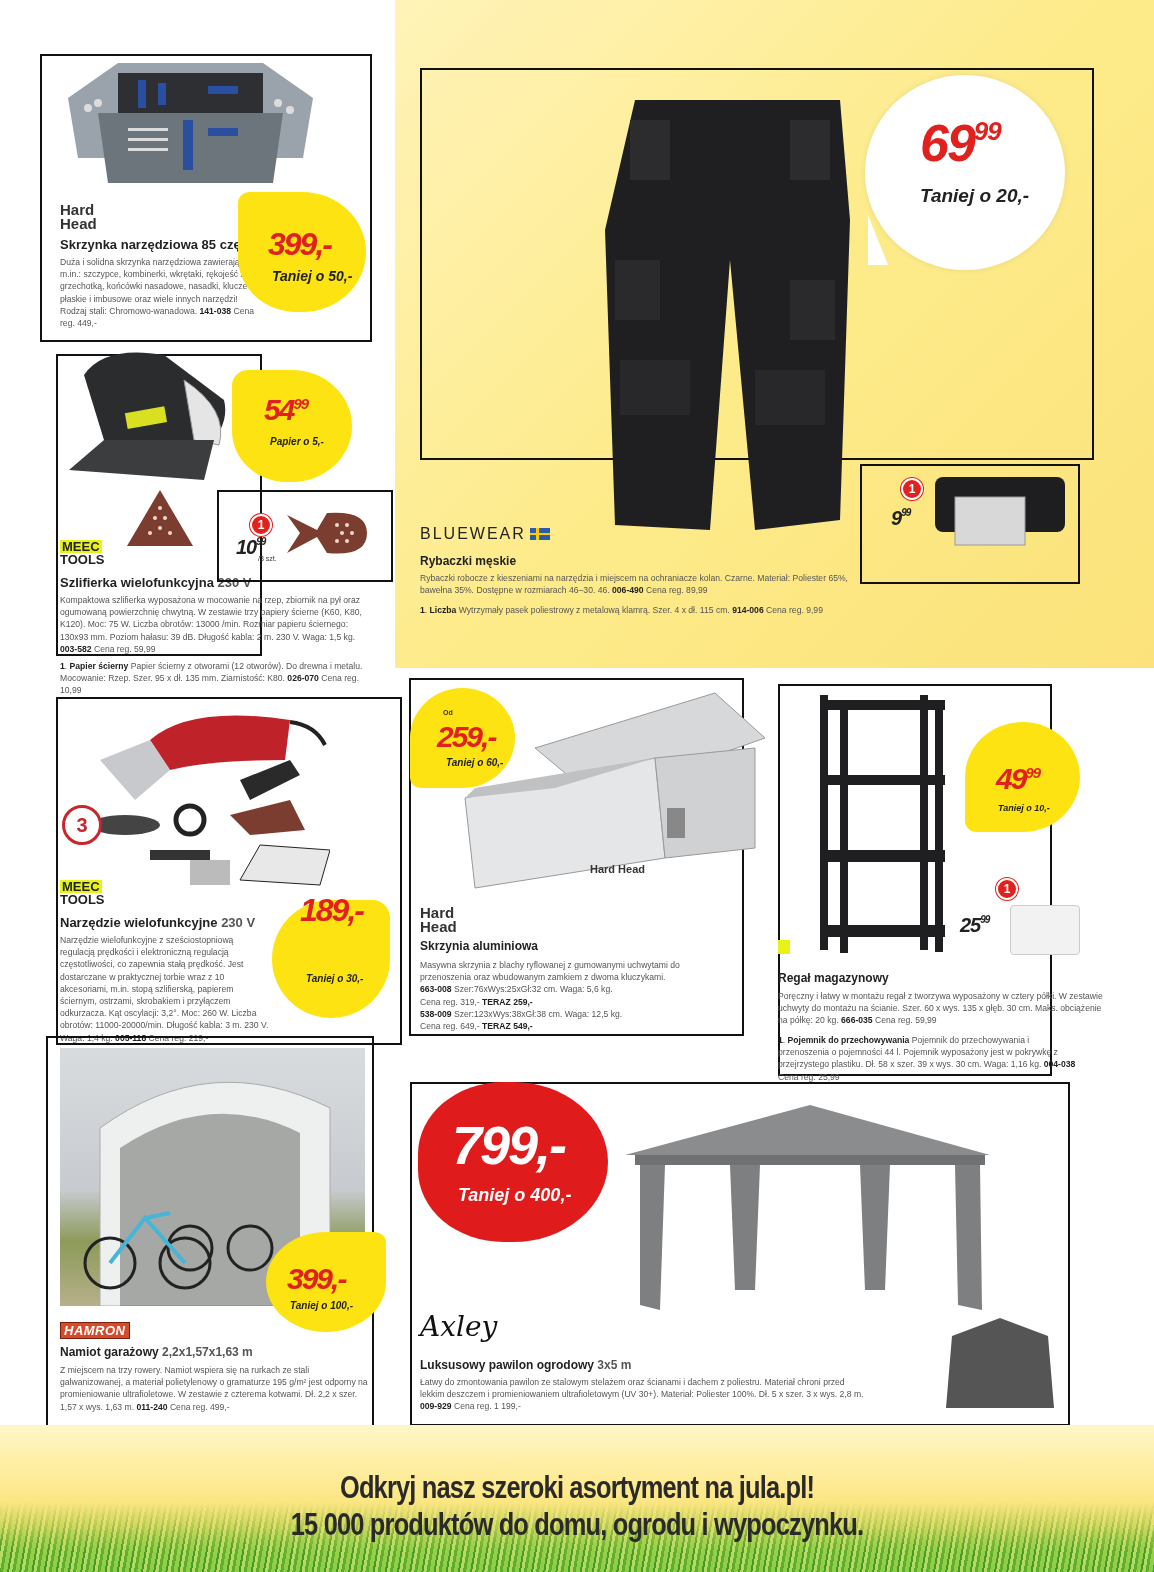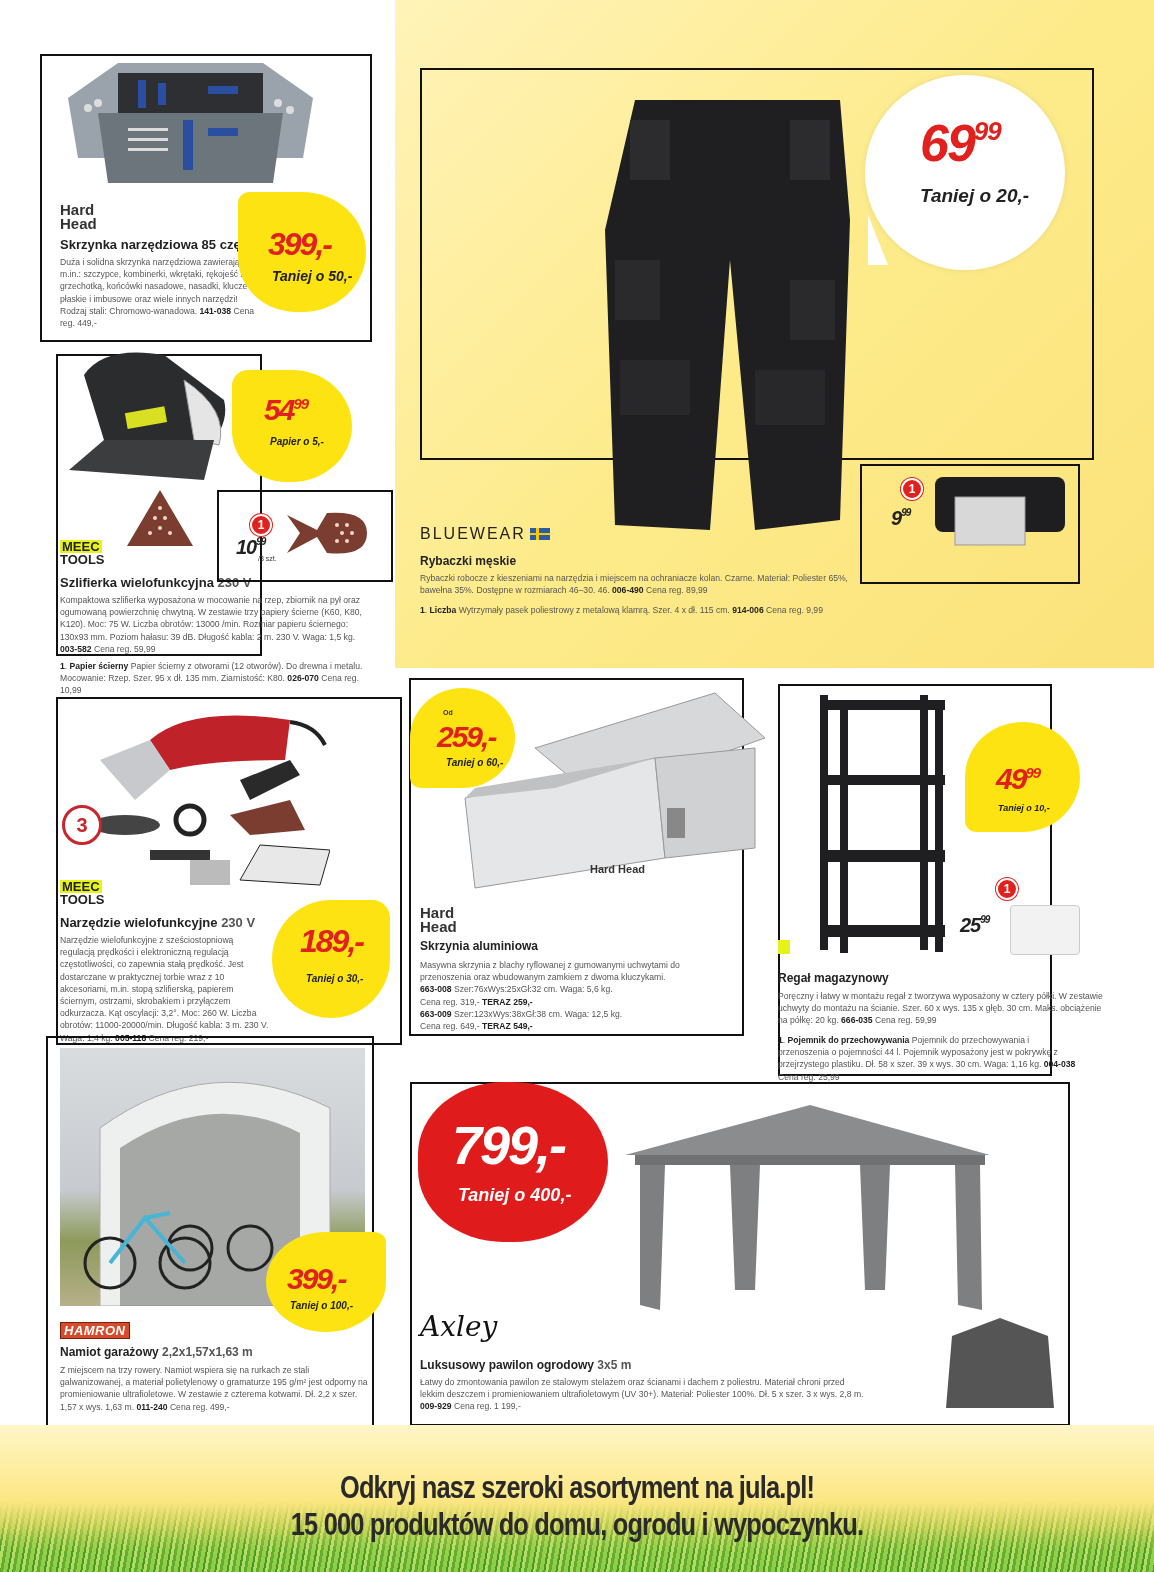--- a/index.html
+++ b/index.html
@@ -163,21 +163,21 @@
     <path d="M170 145 L240 150 L230 185 L150 180 Z" fill="#e8e8e8" stroke="#222"></path>
     <rect x="60" y="150" width="60" height="10" fill="#333"></rect>
     <rect x="100" y="160" width="40" height="25" fill="#bbb"></rect>
   </svg>
 </div>
 <div class="abs" style="left:62px;top:805px;width:40px;height:40px;border-radius:50%;background:#fff;border:3px solid #c8262c;display:flex;align-items:center;justify-content:center;font-family:'Liberation Sans',sans-serif;font-weight:bold;color:#c8262c;font-size:20px">3</div>
 <div class="abs meec" style="left:60px;top:880px"><span class="m1">MEEC</span><span class="m2">TOOLS</span></div>
 <div class="abs title" style="left:60px;top:915px"><span>Narzędzie wielofunkcyjne</span> <span class="sub">230 V</span></div>
 <div class="abs desc" style="left:60px;top:934px;width:210px"><span>Narzędzie wielofunkcyjne z sześciostopniową regulacją prędkości i elektroniczną regulacją częstotliwości, co zapewnia stałą prędkość. Jest dostarczane w praktycznej torbie wraz z 10 akcesoriami, m.in. stopą szlifierską, papierem ściernym, ostrzami, skrobakiem i przyłączem odkurzacza. Kąt oscylacji: 3,2°. Moc: 260 W. Liczba obrotów: 11000-20000/min. Długość kabla: 3 m. 230 V. Waga: 1,4 kg.</span> <b>005-118</b> <span>Cena reg. 219,-</span></div>
 <div class="abs burst-y" style="left:272px;top:900px;width:118px;height:118px;border-radius:50% 15% 50% 50%"></div>
-<div class="abs price" style="left:300px;top:925px;font-size:32px">189,-</div>
+<div class="abs price" style="left:300px;top:894px;font-size:32px">189,-</div>
 <div class="abs save" style="left:306px;top:973px;font-size:10px">Taniej o 30,-</div>
 
 <div class="abs box" style="left:409px;top:678px;width:335px;height:358px"></div>
 <div class="abs img" style="left:455px;top:688px;width:315px;height:210px">
   <svg width="315" height="210" viewBox="0 0 315 210">
     <polygon points="80,60 260,5 310,50 140,110" fill="#d6d8da" stroke="#999"></polygon>
     <polygon points="10,110 200,70 210,170 20,200" fill="#e4e6e8" stroke="#999"></polygon>
     <polygon points="200,70 300,60 300,160 210,170" fill="#cfd1d3" stroke="#999"></polygon>
     <polygon points="10,110 100,100 200,70 20,100" fill="#bfc1c3"></polygon>
     <rect x="212" y="120" width="18" height="30" fill="#888"></rect>
@@ -190,21 +190,21 @@
 <div class="abs save" style="left:446px;top:757px;font-size:10px">Taniej o 60,-</div>
 <div class="abs brand" style="left:420px;top:906px">
     <div>Hard</div>
     <div>Head</div>
   </div>
 <div class="abs title" style="left:420px;top:939px;font-size:12px">Skrzynia aluminiowa</div>
 <div class="abs desc" style="left:420px;top:959px;width:290px">
   <span>Masywna skrzynia z blachy ryflowanej z gumowanymi uchwytami do przenoszenia oraz wbudowanym zamkiem z dwoma kluczykami.</span><br>
   <b>663-008</b> <span>Szer:76xWys:25xGł:32 cm. Waga: 5,6 kg.</span><br>
   <span>Cena reg. 319,-</span> <b>TERAZ 259,-</b><br>
-  <b>663-009</b> <span>Szer:123xWys:38xGł:38 cm. Waga: 12,5 kg.</span><br>
+  <b>538-009</b> <span>Szer:123xWys:38xGł:38 cm. Waga: 12,5 kg.</span><br>
   <span>Cena reg. 649,-</span> <b>TERAZ 549,-</b>
 </div>
 
 <div class="abs box" style="left:778px;top:684px;width:274px;height:392px"></div>
 <div class="abs img" style="left:815px;top:690px;width:135px;height:265px">
   <svg width="135" height="265" viewBox="0 0 135 265">
     <g fill="#1f1f21">
         <rect x="5" y="5" width="8" height="255"></rect>
         <rect x="25" y="15" width="8" height="248"></rect>
         <rect x="105" y="5" width="8" height="255"></rect>

